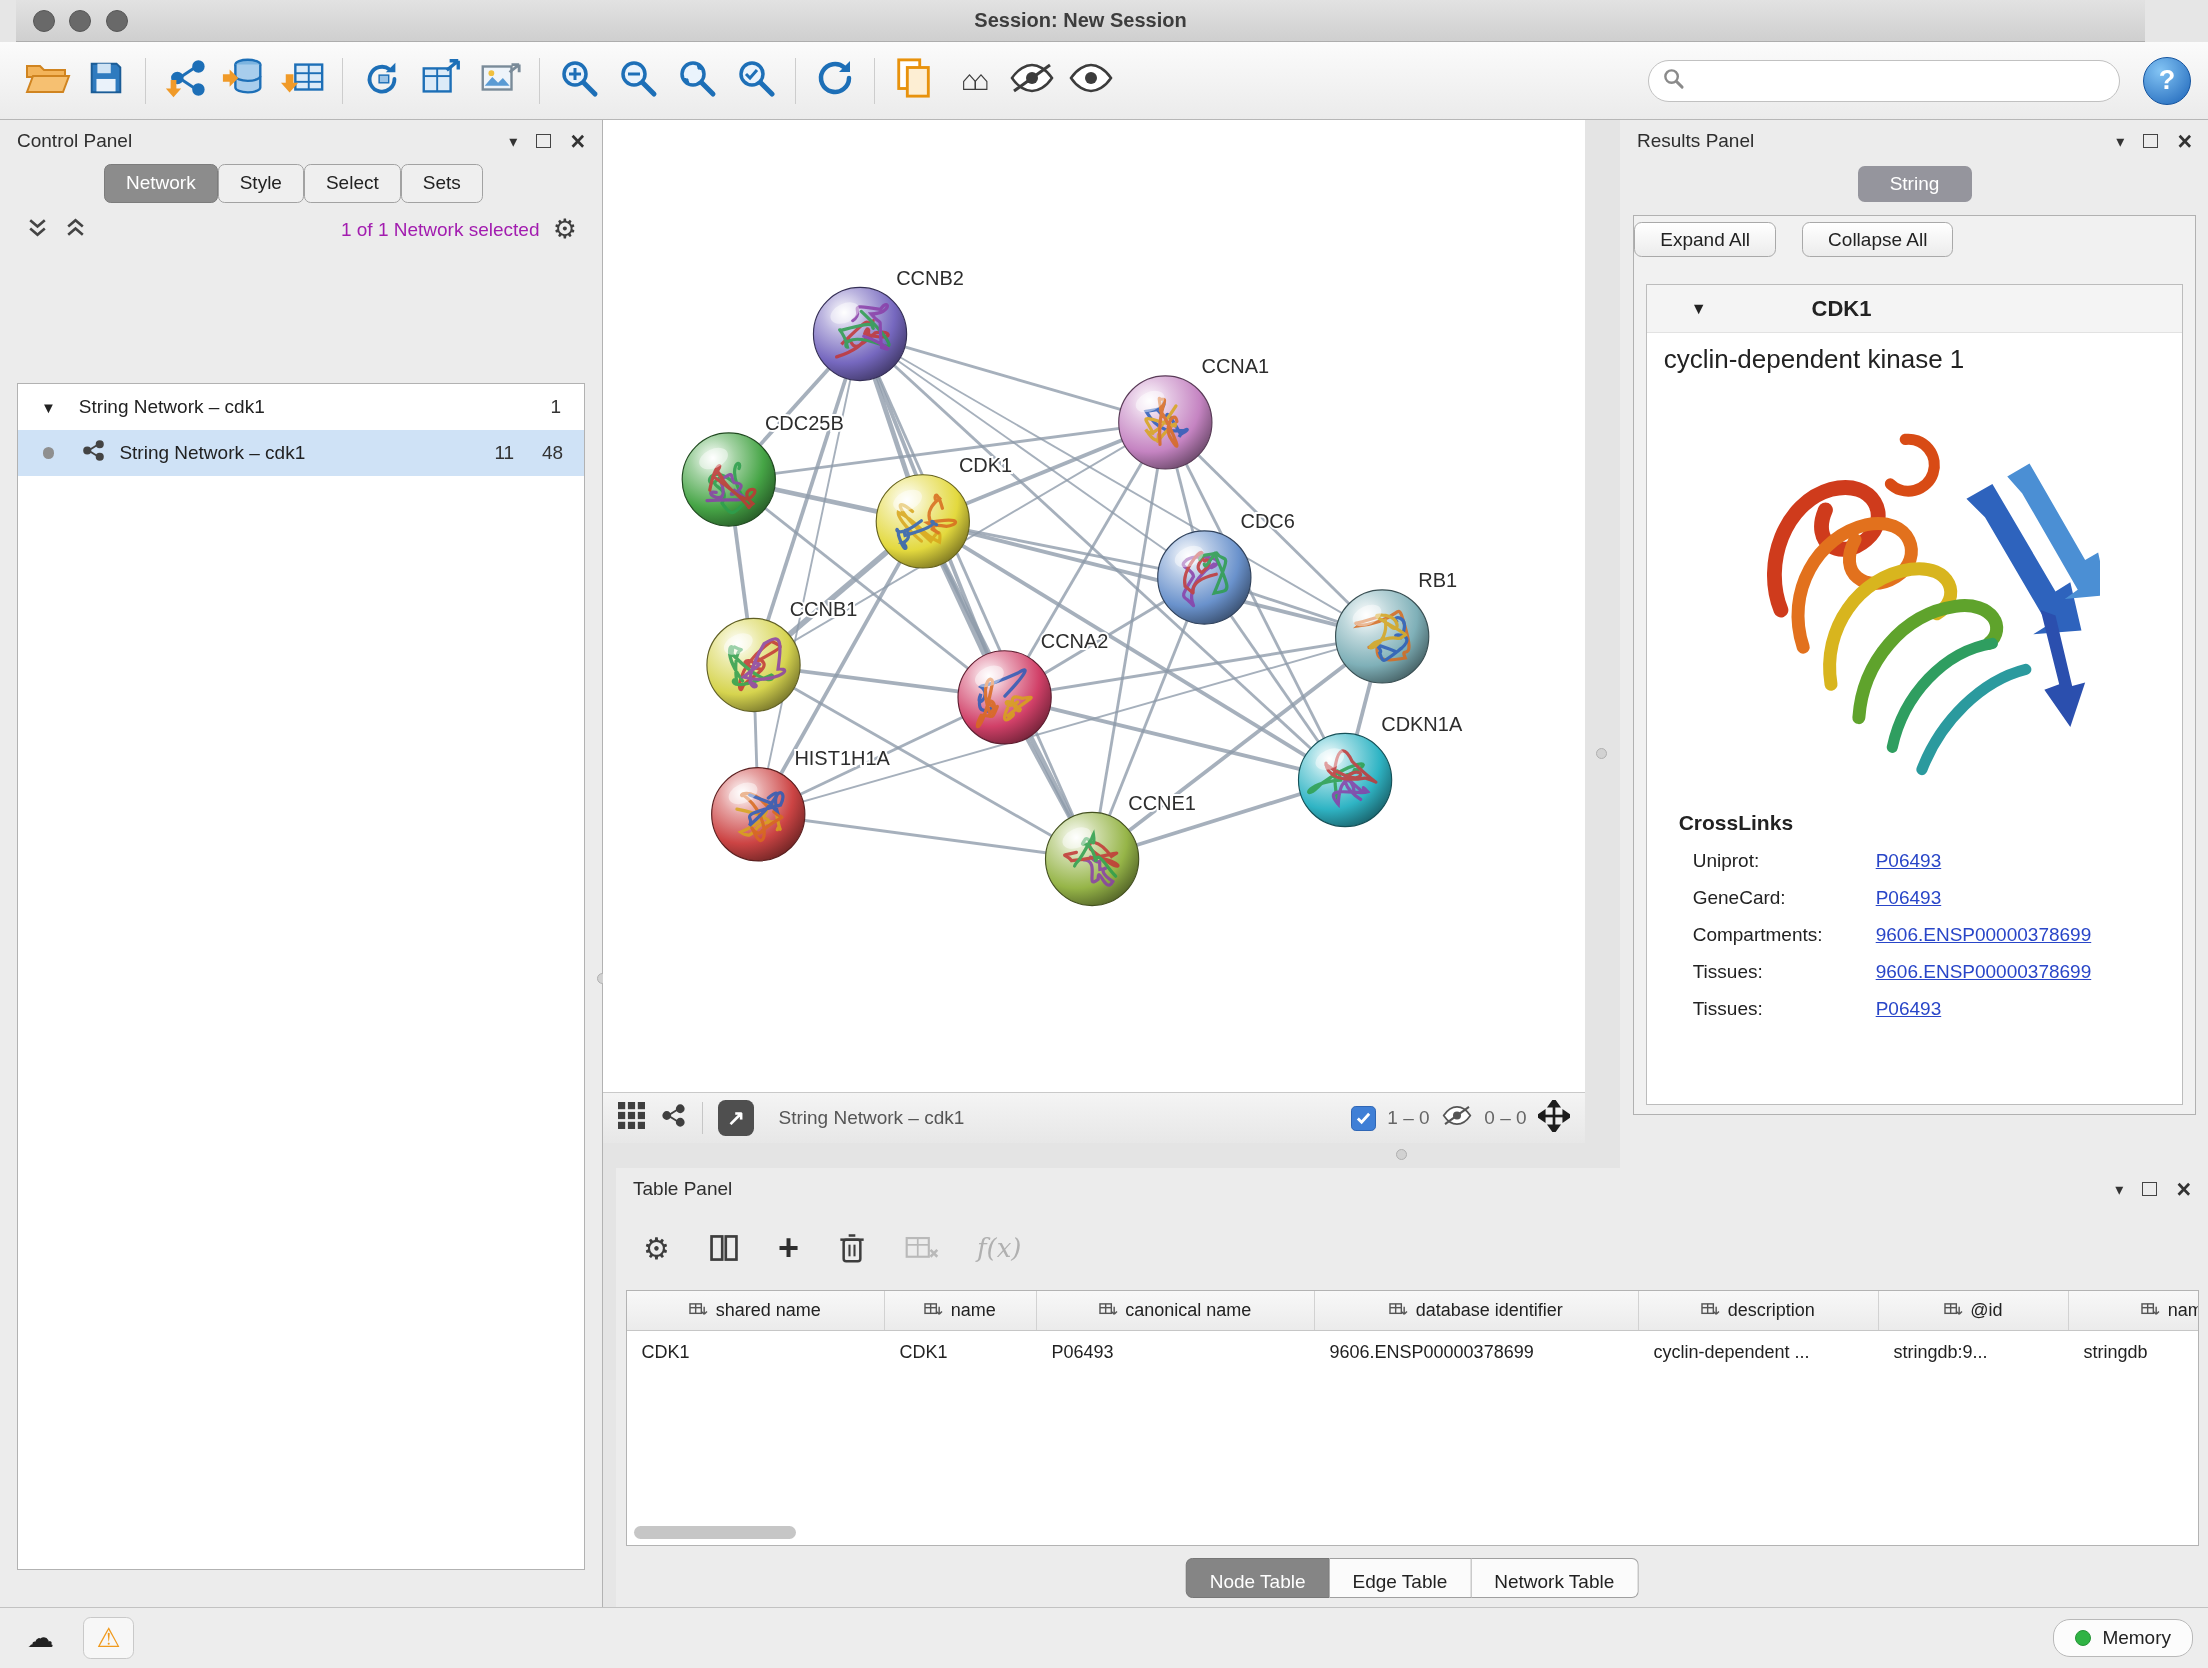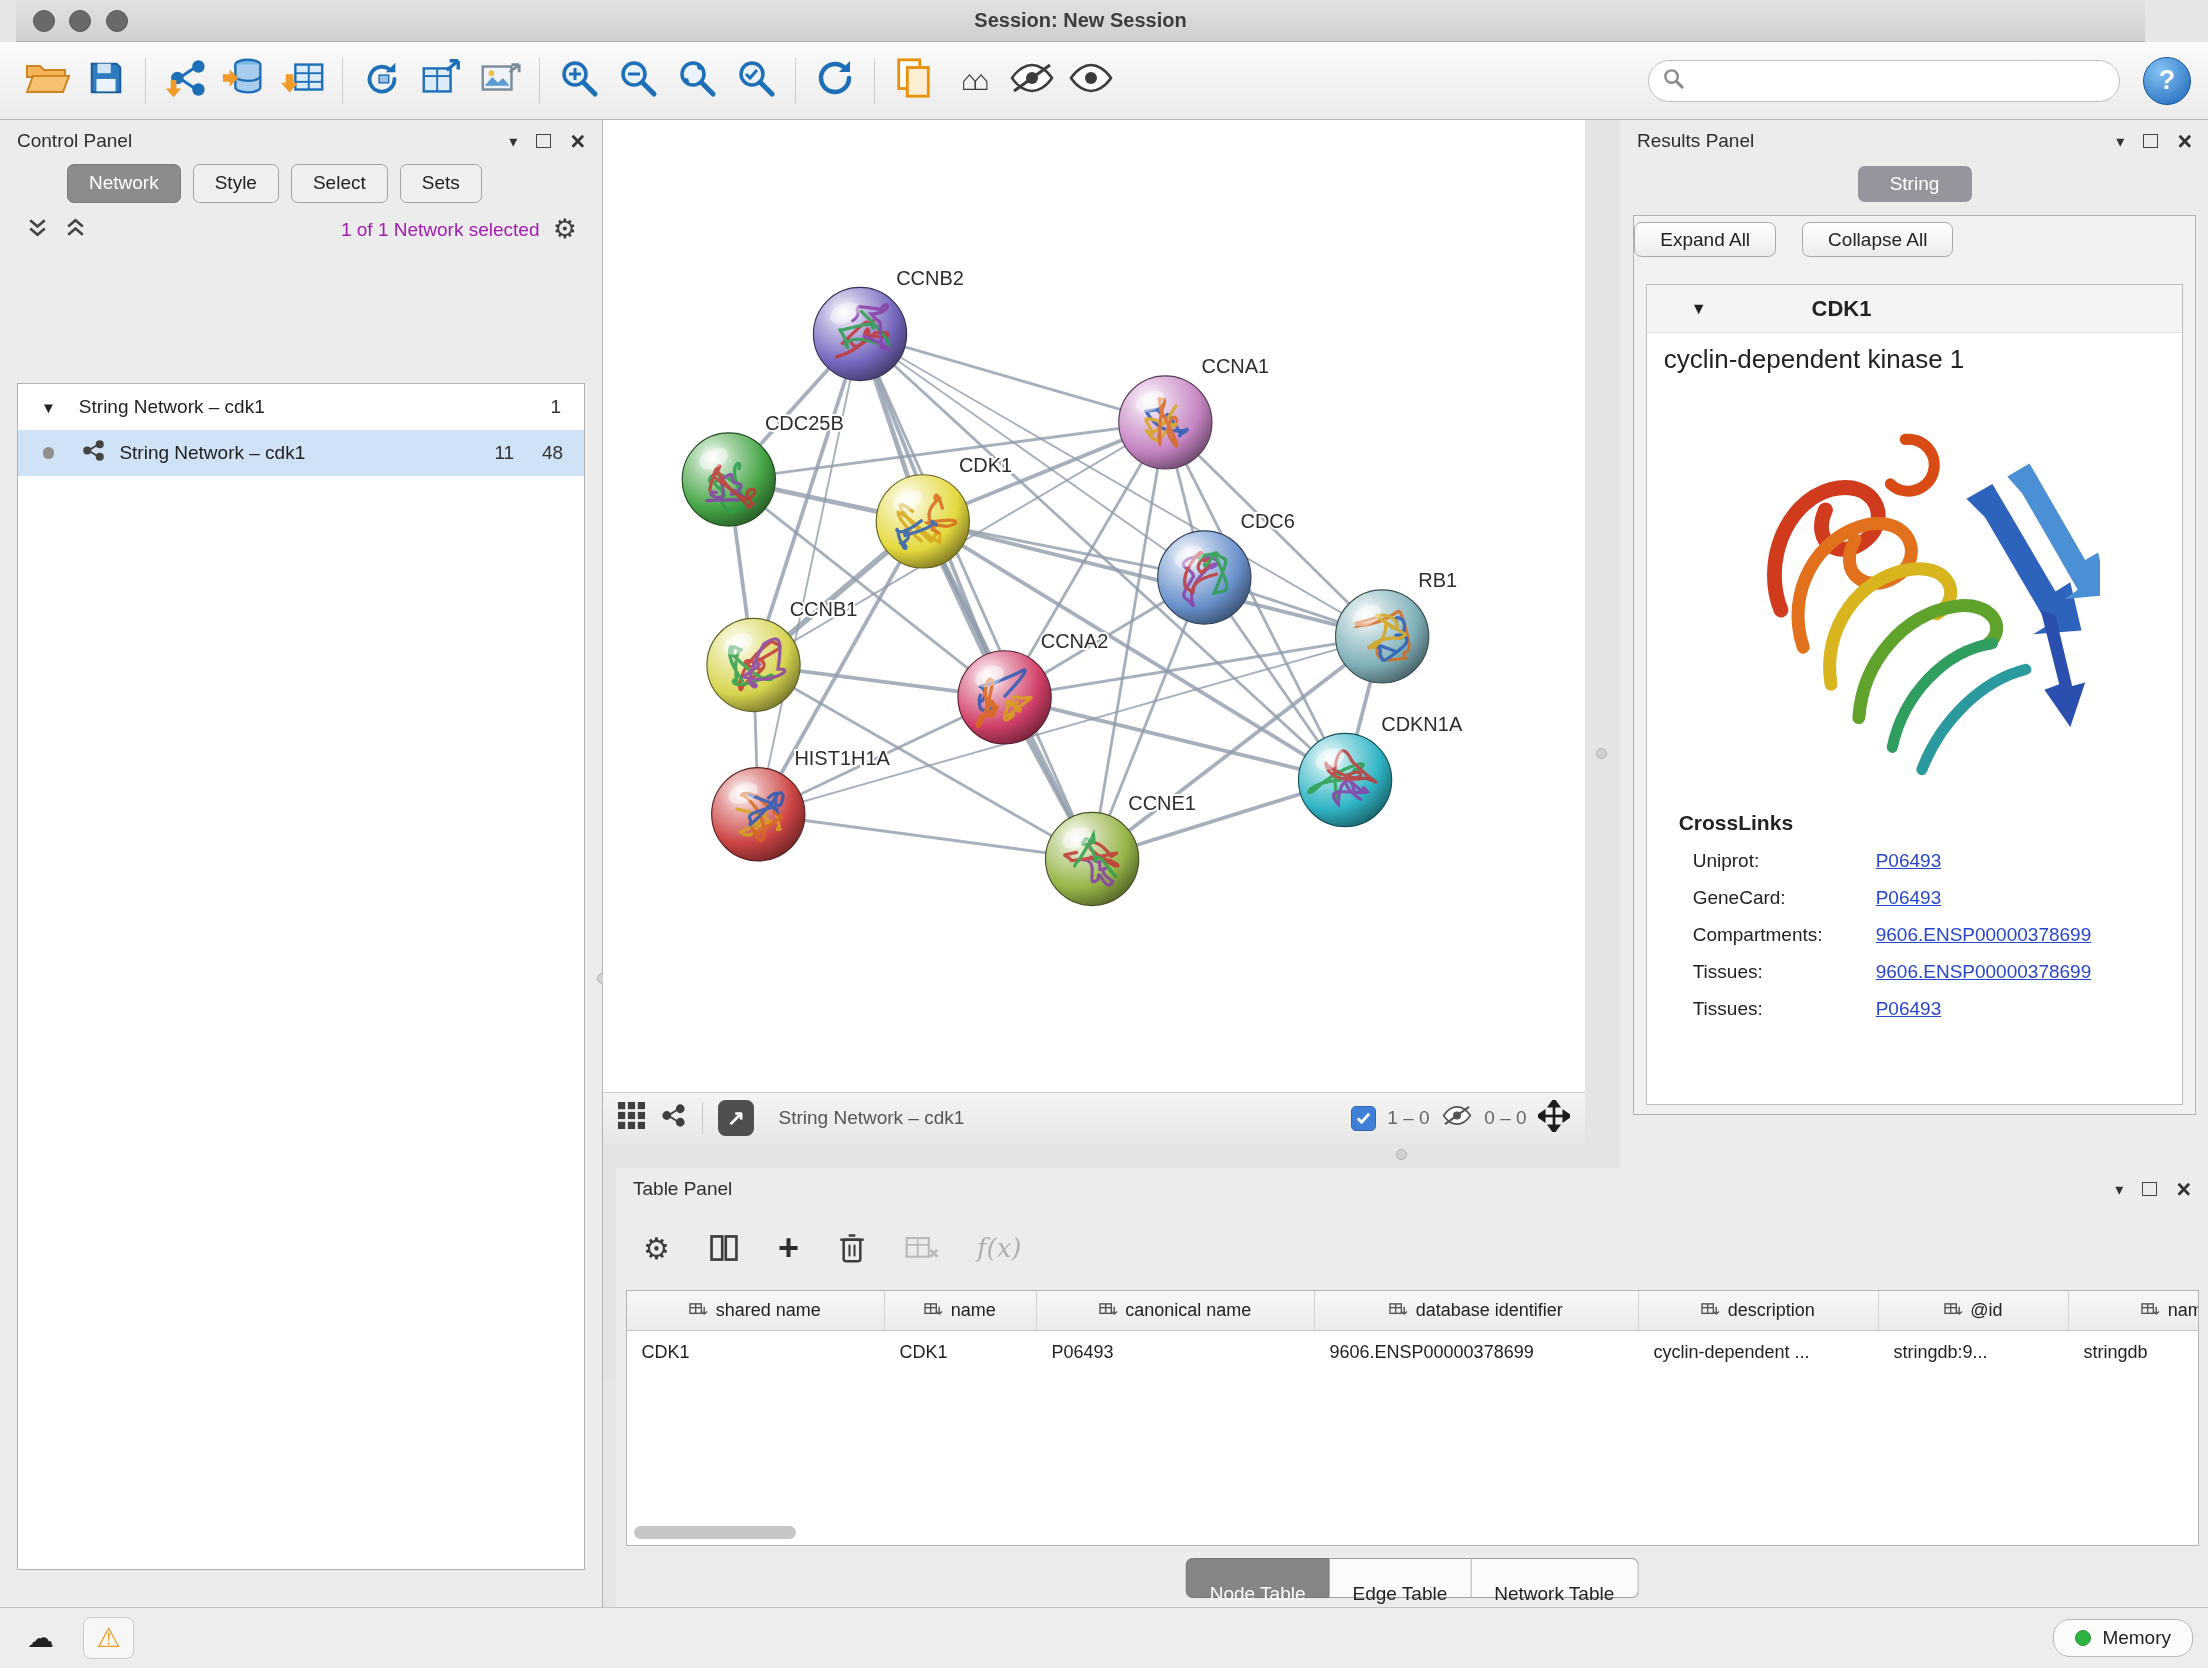--- a/index.html
+++ b/index.html
@@ -21,21 +21,21 @@
 
 .workspace{position:absolute;left:0;top:120px;width:2208px;height:1260px;background:#e4e4e4}
 
 .panel-header{height:42px;display:flex;align-items:center;padding:0 17px;font-size:19px;color:#2e2e2e}
 .ph-icons{margin-left:auto;display:flex;align-items:center;gap:19px}
 .ph-tri{font-size:16px;color:#333}
 .ph-float{width:15px;height:13.3px;border:1.9px solid #444;display:inline-block}
 .ph-close{font-size:25px;font-weight:bold;color:#333;line-height:1}
 
 .control-panel{position:absolute;left:0;top:0;width:603px;height:1488px;background:#ececec;border-right:1px solid #b2b2b2}
-.cp-tabs{display:flex;padding-left:67px;gap:12px;margin-top:1.9px}
+.cp-tabs{display:flex;padding-left:104px;gap:0;margin-top:1.9px}
 .cp-tab{padding:7.6px 21px;font-size:19px;border:1px solid #a2a2a2;background:#efefef;border-radius:6.7px;color:#222}
 .cp-tab.active{background:#8c8c8c;border-color:#7c7c7c;color:#fff}
 .cp-subbar{height:53px;display:flex;align-items:center;padding:0 25px;gap:13.3px}
 .cp-status{flex:1;text-align:right;font-size:19px;color:#a21caf}
 .gear{font-size:27px;color:#3d3d3d;line-height:1}
 .network-list{position:absolute;left:17px;right:17px;top:263px;bottom:38px;background:#fff;border:1px solid #b2b2b2;overflow:hidden}
 .tree-row{height:46px;display:flex;align-items:center;font-size:19px}
 .tree-root{padding:0 23px}
 .tree-root .tri{font-size:15px;color:#222;margin-right:23px}
 .tree-root .count{margin-left:auto;color:#333}
@@ -81,21 +81,21 @@
 .tp-plus{font-size:36px;font-weight:bold;color:#2e2e2e;line-height:1}
 .tp-fx{font-family:"DejaVu Serif",serif;font-style:italic;font-size:26px;color:#b0b0b0}
 .tbl{position:absolute;left:9.5px;right:9.5px;top:122px;bottom:61px;background:#fff;border:1px solid #b3b3b3;overflow:hidden}
 .tbl-head{display:flex;height:40px;background:linear-gradient(#f8f8f8,#ebebeb);border-bottom:1px solid #c6c6c6}
 .tbl-head .cell{display:flex;align-items:center;justify-content:center;gap:7.6px;border-right:1px solid #d2d2d2;font-size:18px;color:#222;flex:none}
 .tbl-row{display:flex;height:42px;align-items:center}
 .tbl-row .cell{padding-left:15px;font-size:18px;color:#222;flex:none;overflow:hidden;white-space:nowrap}
 .c0{width:258px}.c1{width:152px}.c2{width:278px}.c3{width:324px}.c4{width:240px}.c5{width:190px}.c6{width:266px}
 .hscroll{position:absolute;left:7.6px;bottom:5.7px;width:162px;height:13.3px;background:#c6c6c6;border-radius:6.7px}
 .tp-tabs{position:absolute;bottom:9.5px;left:50%;transform:translateX(-50%);display:flex}
-.tp-tab{padding:16px 23px;height:40px;line-height:38px;font-size:19px;border:1px solid #9f9f9f;background:#fbfbfb;color:#222;border-left-width:0}
+.tp-tab{padding:4px 23px;height:40px;line-height:38px;font-size:19px;border:1px solid #9f9f9f;background:#fbfbfb;color:#222;border-left-width:0}
 .tp-tab:first-child{border-left-width:1px;border-radius:6.7px 0 0 6.7px}
 .tp-tab:last-child{border-radius:0 6.7px 6.7px 0}
 .tp-tab.active{background:#858585;color:#fff;border-color:#767676}
 
 .statusbar{position:absolute;left:0;top:1607px;width:2208px;height:61px;background:#ededed;border-top:1px solid #c2c2c2;display:flex;align-items:center;padding:0 15px;gap:17px}
 .sb-btn{width:51px;height:42px;border-radius:7.6px;display:flex;align-items:center;justify-content:center;font-size:27px}
 .sb-cloud{color:#222}
 .sb-warn{border:1px solid #c9c9c9;background:#f7f7f7;color:#f09a1e}
 .memory-btn{margin-left:auto;display:flex;align-items:center;gap:11.4px;padding:6.7px 21px;border:1px solid #b9b9b9;border-radius:17px;background:#fcfcfc;font-size:19px;color:#222}
 .mem-dot{width:16px;height:16px;border-radius:50%;background:#2fb344;border:1px solid #269437}

